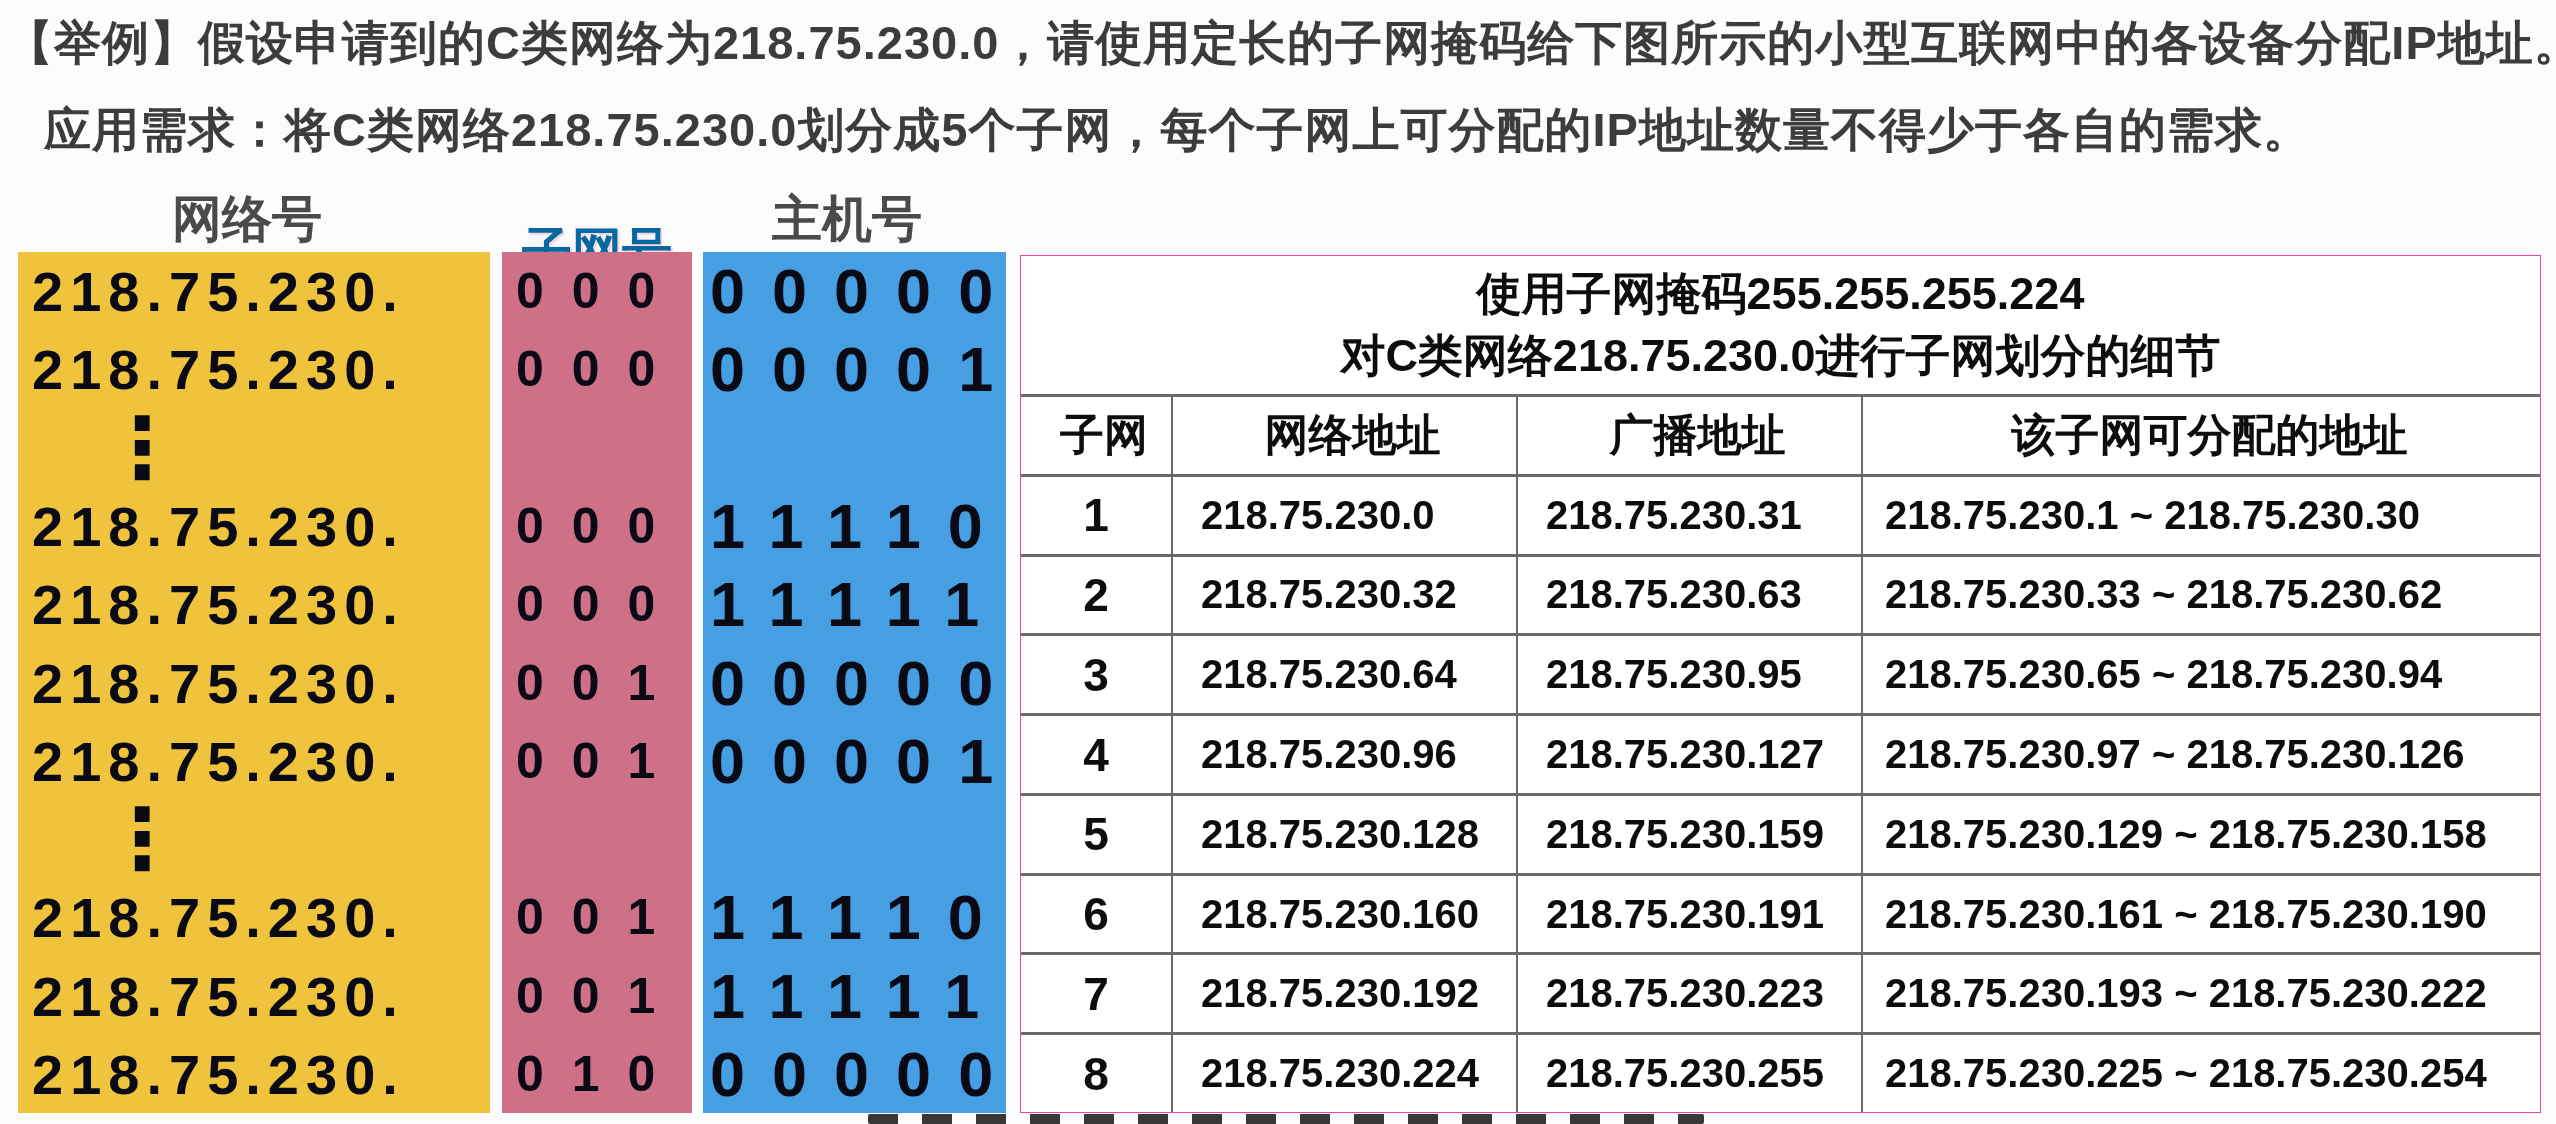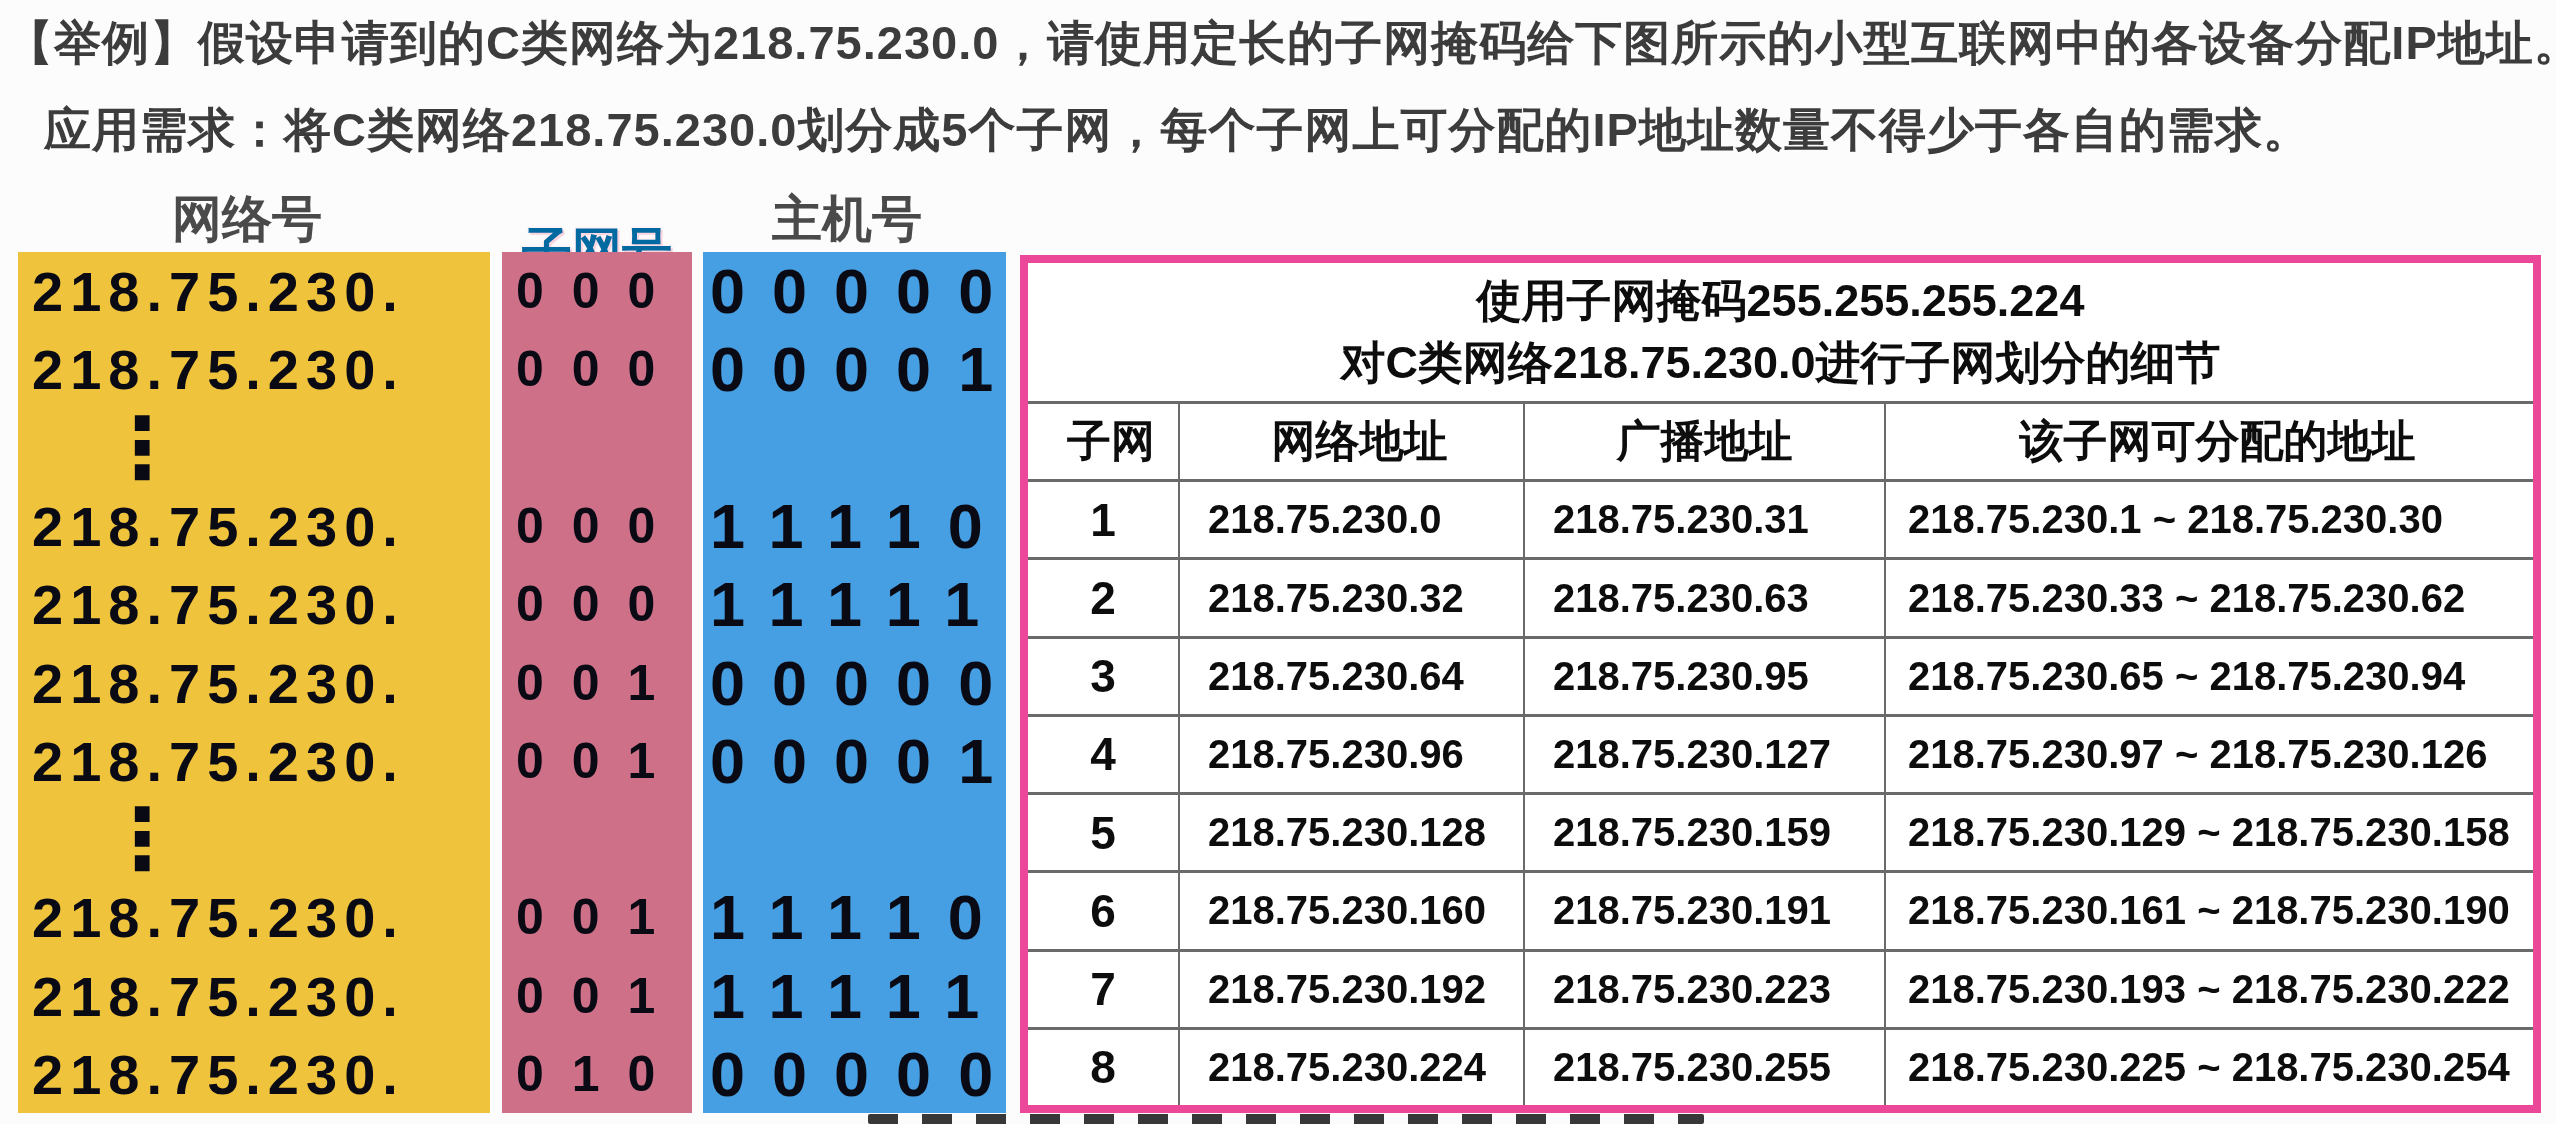--- a/index.html
+++ b/index.html
@@ -39,33 +39,33 @@
   .ellipsis-row{
     position:absolute;left:18px;width:472px;height:78px;z-index:3;color:#0a0a14;
   }
   .ellipsis-row span{
     position:absolute;left:82px;top:50%;transform:translateY(-50%);
     font-size:84px;font-weight:800;line-height:60px;
   }
 
   .subnet-table{
     position:absolute;left:1020px;top:255px;width:1521px;height:858px;
-    background:#ffffff;border:8px solid #ec4899;box-sizing:border-box;
+    background:#ffffff;border:1px solid #ec4899;box-sizing:border-box;
     display:flex;flex-direction:column;color:#0d0d0d;z-index:2;
   }
   .tbl-title{
     height:138px;flex:none;display:flex;flex-direction:column;
     justify-content:center;align-items:center;
     font-size:45px;font-weight:700;line-height:62px;white-space:nowrap;
   }
   .trow{display:flex;border-top:3px solid #6a6a6a;flex:1;min-height:0;}
   .trow .c{box-sizing:border-box;display:flex;align-items:center;white-space:nowrap;}
   .trow .c0{width:150px;justify-content:center;font-size:46px;font-weight:700;}
   .trow .c1,.trow .c2{width:345px;border-left:2px solid #6a6a6a;padding-left:28px;font-size:40px;font-weight:700;}
-  .trow .c3{flex:1;border-left:2px solid #6a6a6a;padding-left:22px;font-size:40px;font-weight:700;margin-left:16px;}
+  .trow .c3{flex:1;border-left:2px solid #6a6a6a;padding-left:22px;font-size:40px;font-weight:700;}
   .trow.head .c{justify-content:center;padding-left:16px;font-size:44px;font-weight:700;}
 
   #cutoff-fragments{
     position:absolute;left:868px;top:1114px;width:836px;height:10px;z-index:4;
     background:repeating-linear-gradient(90deg,#1d1d1d 0 30px,transparent 30px 54px);
     border-radius:2px;opacity:.88;
   }
 </style>
 </head>
 <body>

